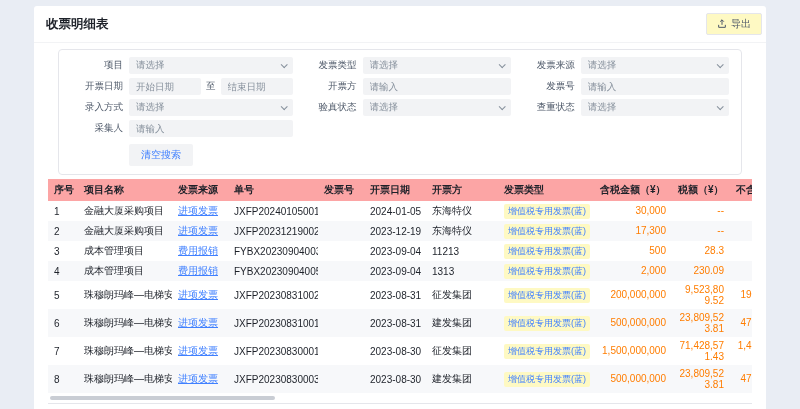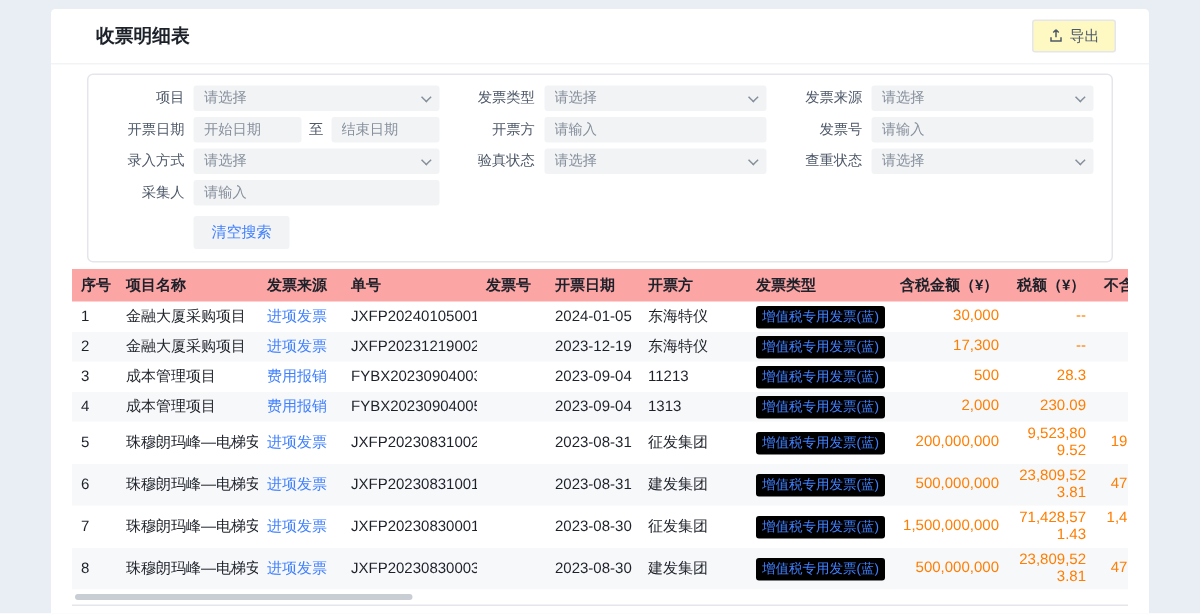--- a/index.html
+++ b/index.html
@@ -3,21 +3,21 @@
 <meta charset="utf-8">
 <style>
   * { box-sizing: border-box; margin: 0; padding: 0;
       font-family: "Liberation Sans", "DejaVu Sans", sans-serif; }
   html,body { width:800px; height:409px; overflow:hidden; }
   .viewport { width:800px; height:409px; background:#e9edf4; overflow:hidden; }
   .card { margin:6px 34px 0; background:#fff; border-radius:3px; overflow:hidden; }
 
   
   .hdr { display:flex; align-items:center; justify-content:space-between;
-         padding:7px 22px; border-bottom:1px solid #f2f3f5; }
+         padding:7px 4px; border-bottom:1px solid #f2f3f5; }
   .title { font-size:12.5px; font-weight:700; color:#1d2129; padding-left:8px; }
   .export-btn { display:inline-flex; align-items:center; gap:4px; background:#fef9c3;
          border:1px solid #e5e6eb; border-radius:2px; color:#4e5969;
          font-size:10px; padding:3px 10px; cursor:pointer; }
 
   
   .filter-wrap { padding:6px 24px 0; }
   .filter-box { border:1px solid #e5e6eb; border-radius:4px; padding:7px 12px 7px; }
   .fgrid { display:grid; grid-template-columns:repeat(3,1fr); column-gap:12px; row-gap:4px; }
   .field { display:flex; align-items:center; }
@@ -41,24 +41,24 @@
 
   
   .table-sec { margin-top:4px; padding:0 14px; }
   .tbl-clip { width:100%; overflow:hidden; }
   table { border-collapse:collapse; table-layout:fixed; width:768px; }
   th { background:#fca5a5; font-size:10px; font-weight:600; color:#1d2129;
        text-align:left; padding:4px 6px; white-space:nowrap; overflow:hidden; }
   td { font-size:10px; color:#1d2129; padding:2.5px 6px; white-space:nowrap;
        overflow:hidden; vertical-align:middle; }
   tbody tr:nth-child(even) { background:#f7f8fa; }
-  td.link { color:#4080ff; cursor:pointer; }
+  td.link { color:#4080ff; cursor:pointer;text-decoration:underline; }
   td.num { color:#ff7d00; white-space:normal; word-break:break-all; line-height:1.15;text-align:right; }
   td.num.nw { white-space:nowrap; }
-  .tag { display:inline-block; background:#000000; color:#4080ff; font-size:9px;
+  .tag { display:inline-block; background:#fef9c3; color:#4080ff; font-size:9px;
          padding:1px 4px; border-radius:2px; white-space:nowrap; }
   .hscroll { height:4px; margin:3px 0 3px 2px; }
   .thumb { width:225px; height:4px; background:#c9cdd4; border-radius:2px; cursor:pointer; }
 
   
   .summary { border-top:1px solid #e5e6eb; display:flex; align-items:center;
          padding:6px 2px 6px 8px; font-size:10px; font-weight:700; color:#1d2129; }
 </style>
 </head>
 <body>

